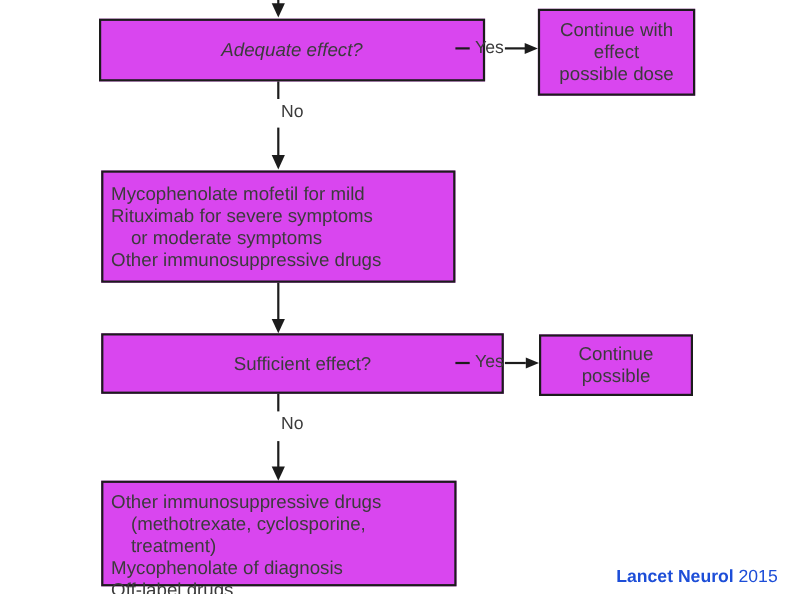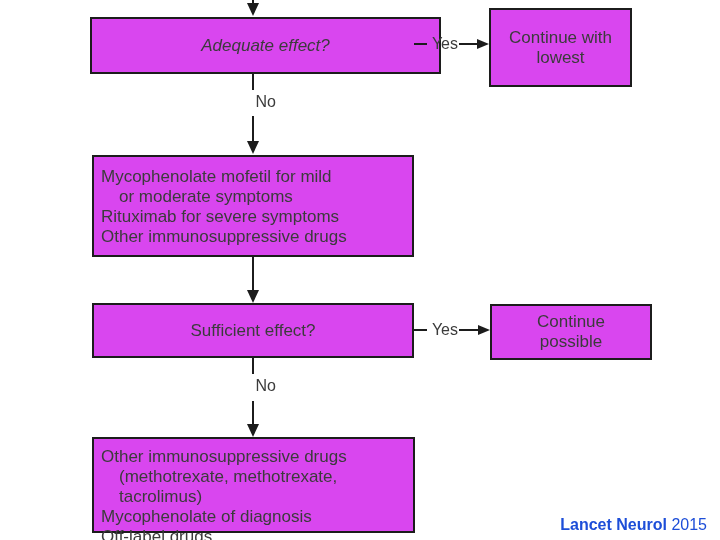--- a/index.html
+++ b/index.html
@@ -49,60 +49,61 @@
     <span class="line">Adequate effect?</span>
   </div>
 
   <div class="hline" style="left:414px;top:43px;width:13px;"></div>
   <div class="edge-label" style="left:428px;top:35px;width:30px;">Yes</div>
   <div class="hline" style="left:459px;top:43px;width:19px;"></div>
   <div class="arrow-right" style="left:477px;top:39px;"></div>
 
   <div class="box centered" style="left:489px;top:8px;width:143px;height:79px;">
     <span class="line">Continue with</span>
-    <span class="line">lowest</span>
+    <span class="line">effect</span>
+    <span class="line">possible dose</span>
   </div>
 
   <div class="vline" style="left:252px;top:74px;height:16px;"></div>
   <div class="edge-label" style="left:230px;top:93px;width:46px;">No</div>
   <div class="vline" style="left:252px;top:116px;height:26px;"></div>
   <div class="arrow-down" style="left:247px;top:141px;"></div>
 
   <div class="box leftalign" style="left:92px;top:155px;width:322px;height:102px;padding:10px 20px 0 7px;">
     <span class="line">Mycophenolate mofetil for mild</span>
+    <span class="line">Rituximab for severe symptoms</span>
     <span class="line indent">or moderate symptoms</span>
-    <span class="line">Rituximab for severe symptoms</span>
     <span class="line">Other immunosuppressive drugs</span>
   </div>
 
   <div class="vline" style="left:252px;top:257px;height:35px;"></div>
   <div class="arrow-down" style="left:247px;top:290px;"></div>
 
-  <div class="box centered" style="left:92px;top:303px;width:322px;height:55px;">
+  <div class="box centered" style="left:92px;top:303px;width:366px;height:55px;">
     <span class="line">Sufficient effect?</span>
   </div>
 
   <div class="hline" style="left:414px;top:329px;width:13px;"></div>
   <div class="edge-label" style="left:428px;top:321px;width:30px;">Yes</div>
   <div class="hline" style="left:459px;top:329px;width:19px;"></div>
   <div class="arrow-right" style="left:478px;top:325px;"></div>
 
-  <div class="box centered" style="left:490px;top:304px;width:162px;height:56px;">
+  <div class="box centered" style="left:490px;top:304px;width:140px;height:56px;">
     <span class="line">Continue</span>
     <span class="line">possible</span>
   </div>
 
   <div class="vline" style="left:252px;top:358px;height:16px;"></div>
   <div class="edge-label" style="left:230px;top:377px;width:46px;">No</div>
   <div class="vline" style="left:252px;top:401px;height:24px;"></div>
   <div class="arrow-down" style="left:247px;top:424px;"></div>
 
   <div class="box leftalign" style="left:92px;top:437px;width:323px;height:96px;padding:8px 2px 0 7px;">
     <span class="line">Other immunosuppressive drugs</span>
-    <span class="line indent">(methotrexate, methotrexate, tacrolimus)</span>
+    <span class="line indent">(methotrexate, cyclosporine, treatment)</span>
     <span class="line">Mycophenolate of diagnosis</span>
     <span class="line">Off-label drugs</span>
   </div>
 
   <div class="citation">
     <span class="src">Lancet Neurol</span>
     <span> </span>
     <span class="yr">2015</span>
   </div>
 

